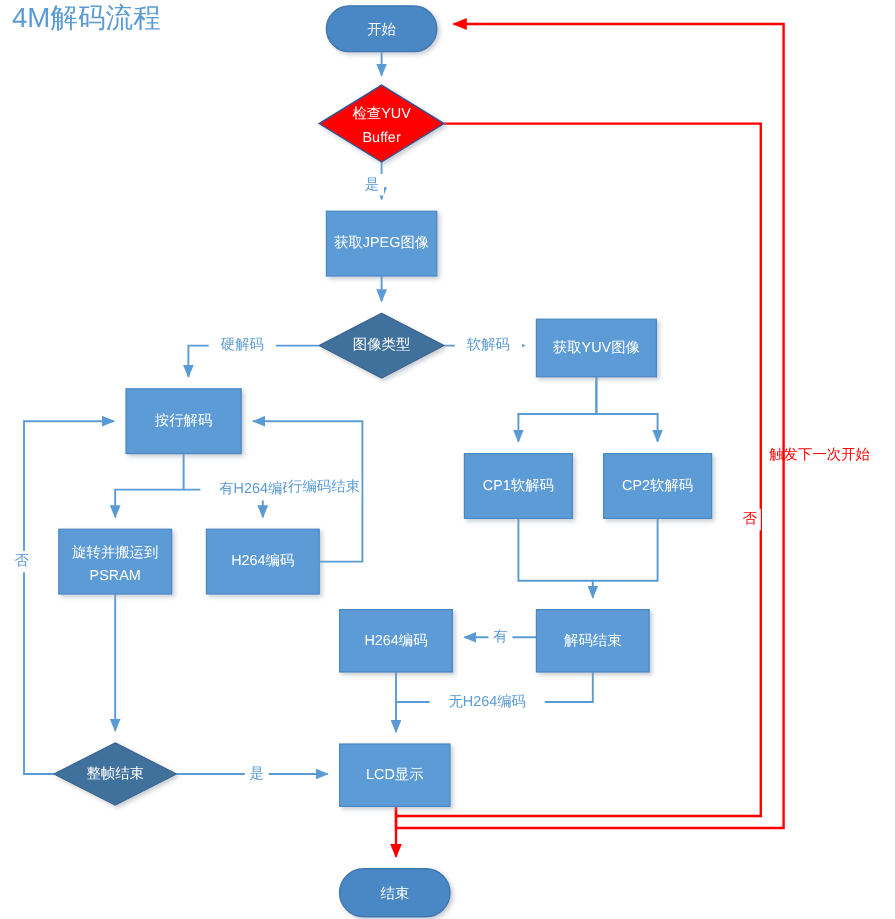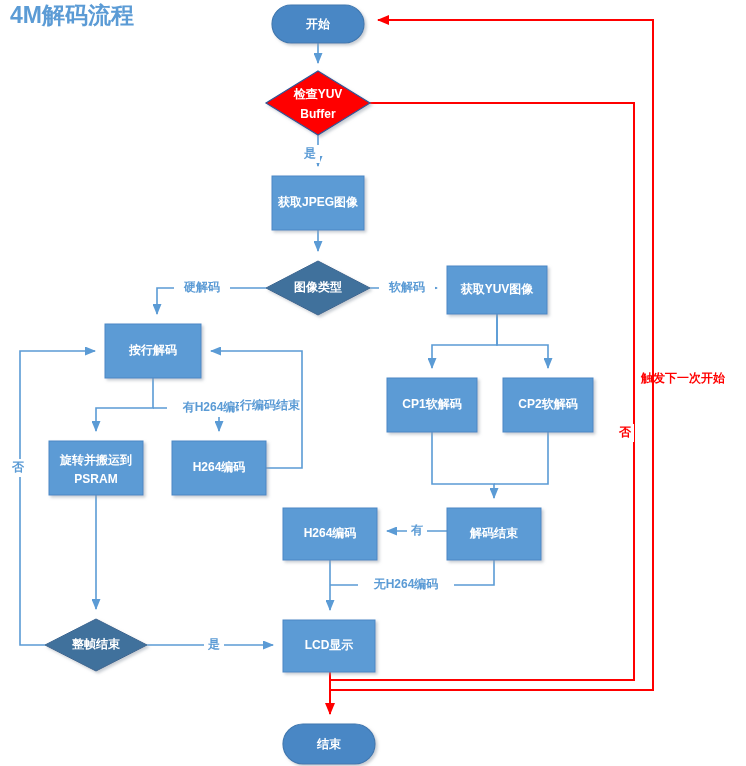--- a/index.html
+++ b/index.html
@@ -1,18 +1,18 @@
 <!DOCTYPE html>
 <html><head>
 <meta charset="utf-8">
 <style>
   html,body{margin:0;padding:0;background:#ffffff;}
   body{width:746px;height:766px;overflow:hidden;
        font-family:"Liberation Sans","DejaVu Sans",sans-serif;}
-  #diagram-root{position:relative;width:708px;height:766px;font-weight:bold;}
+  #diagram-root{position:relative;width:708px;height:766px;}
   svg{display:block;}
   .node-text{fill:#ffffff;font-size:12px;font-family:"Liberation Sans","DejaVu Sans",sans-serif;text-anchor:middle;dominant-baseline:middle;}
   .edge-label{fill:#5B9BD5;font-size:12px;font-family:"Liberation Sans","DejaVu Sans",sans-serif;text-anchor:middle;dominant-baseline:middle;}
   .edge-label-red{fill:#FF0000;font-size:12px;font-family:"Liberation Sans","DejaVu Sans",sans-serif;text-anchor:middle;dominant-baseline:middle;}
   .title-text{fill:#5B9BD5;font-size:23px;font-family:"Liberation Sans","DejaVu Sans",sans-serif;dominant-baseline:hanging;}
   .flow-line{fill:none;stroke:#5B9BD5;stroke-width:1.6;}
   .flow-line-red{fill:none;stroke:#FF0000;stroke-width:2;}
   .box{fill:#5B9BD5;stroke:#4A87C5;stroke-width:1;}
   .diamond{fill:#41719C;stroke:#3A6590;stroke-width:1;}
   .diamond-red{fill:#FF0000;stroke:#2F5597;stroke-width:1.2;}

